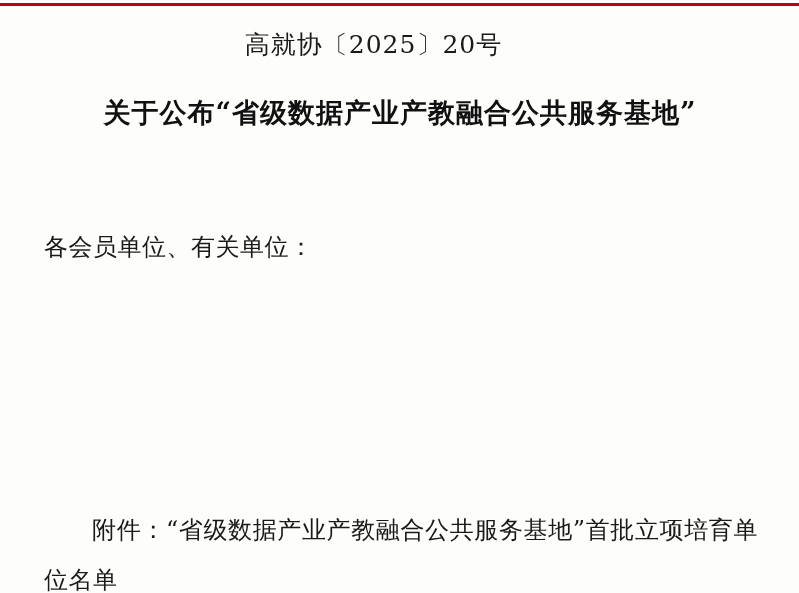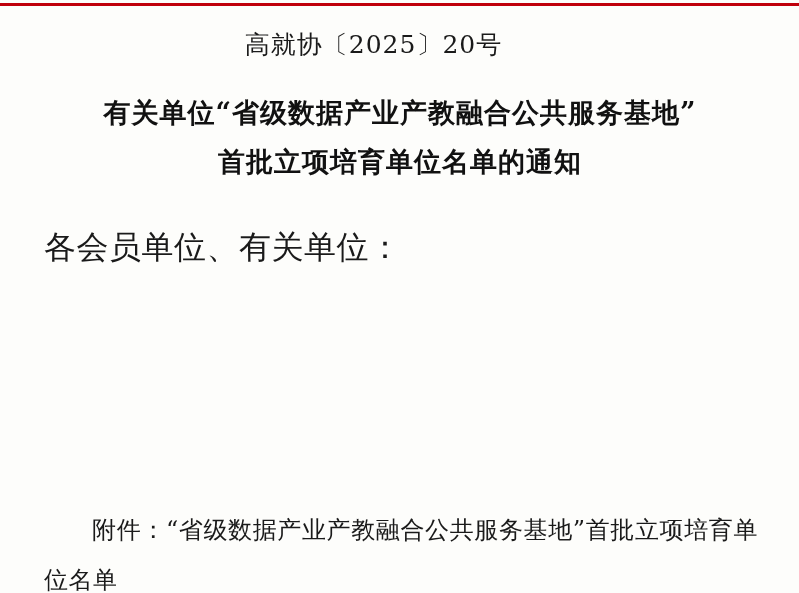--- a/index.html
+++ b/index.html
@@ -52,21 +52,21 @@
     font-weight: bold;
     line-height: 49px;
     color: #111111;
     letter-spacing: 1px;
   }
   .body-block {
     position: absolute;
     top: 222px;
     left: 44px;
     width: 714px;
-    font-size: 32px;
+    font-size: 24px;
     line-height: 50px;
     color: #1a1a1a;
     letter-spacing: 0.5px;
   }
   .para {
     margin: 0;
     text-align: justify;
     text-justify: inter-ideograph;
   }
   .indent {
@@ -89,22 +89,21 @@
 </head>
 <body>
 
 <div class="page">
 
   <div class="top-rule"></div>
 
   <div class="doc-number">高就协〔2025〕20号</div>
 
   <div class="title">
-    <div>有关单位“省级数据产业产教融合公共服务基地”</div>
-    <div>首批立项培育单位名单的通知</div>
+    <div>关于公布“省级数据产业产教融合公共服务基地”</div>
   </div>
 
   <div class="body-block">
     <p class="para">各会员单位、有关单位：</p>
   </div>
 
   <div class="attachment">附件：“省级数据产业产教融合公共服务基地”首批立项培育单位名单</div>
 
 </div>
 

